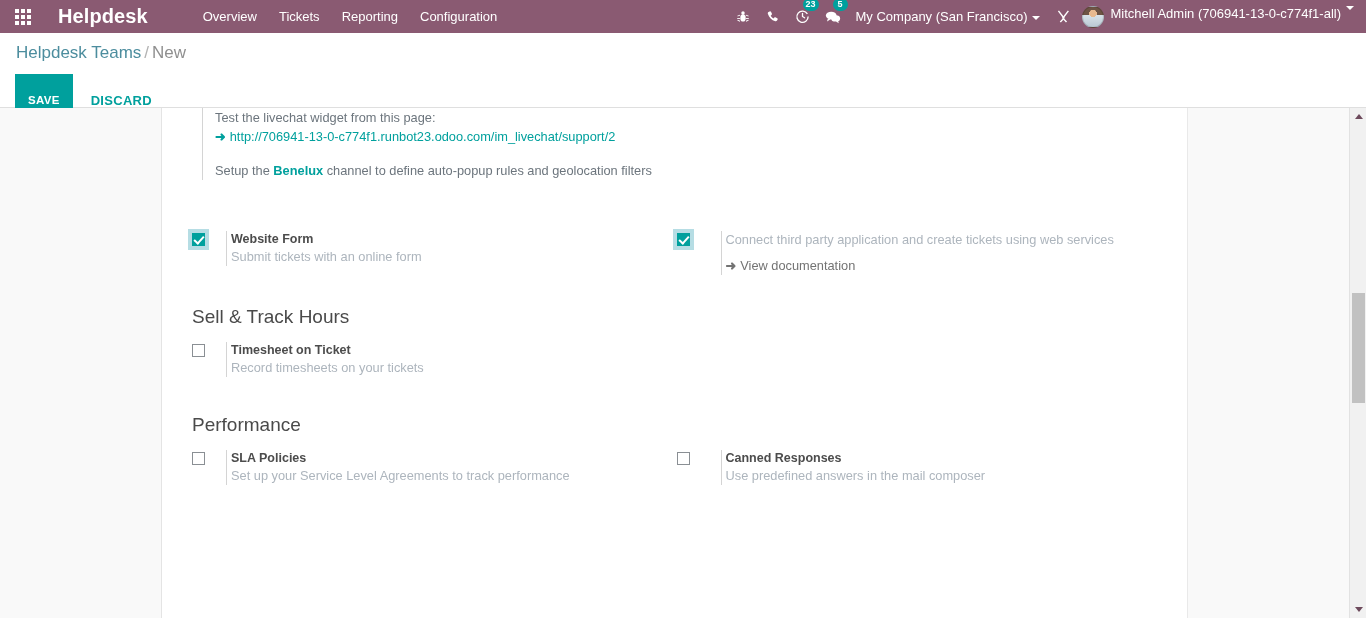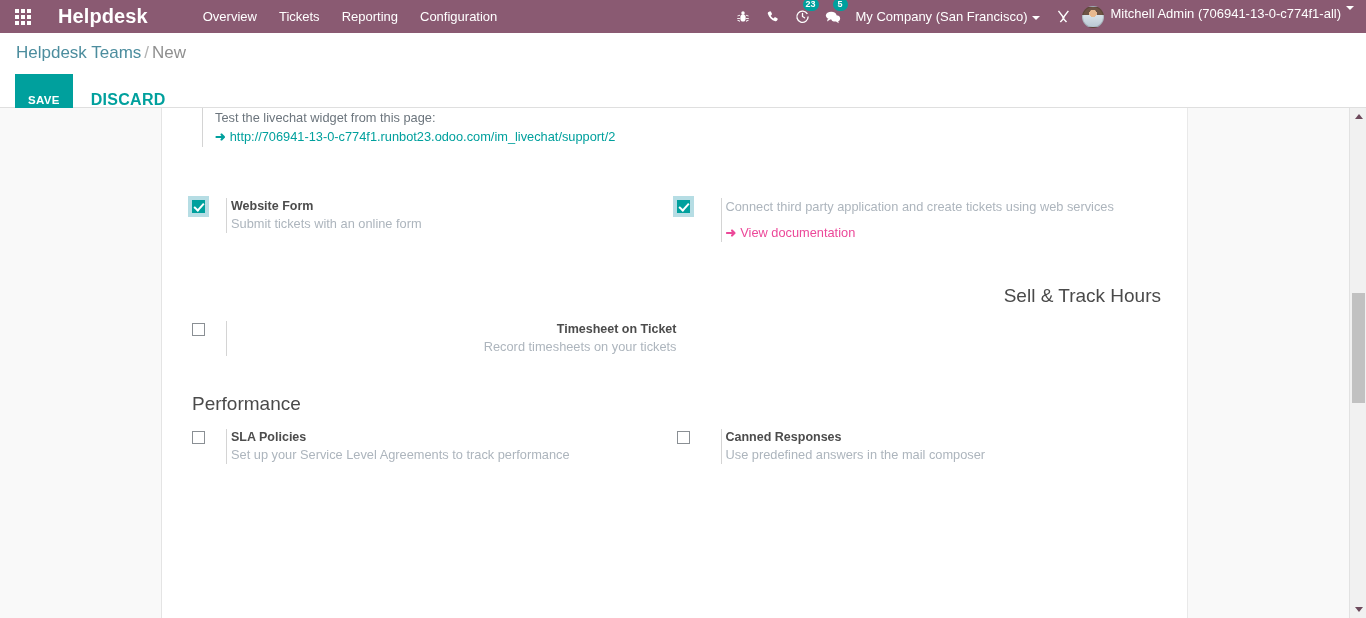--- a/index.html
+++ b/index.html
@@ -152,21 +152,21 @@
     font-weight: 700;
     letter-spacing: .3px;
     padding: 20px 13px;
     cursor: pointer;
     font-family: inherit;
   }
   .btn-discard {
     background: transparent;
     border: none;
     color: #00A09D;
-    font-size: 16px;
+    font-size: 13px;
     font-weight: 700;
     letter-spacing: .3px;
     padding: 6px 10px;
     margin-left: 8px;
     cursor: pointer;
     font-family: inherit;
   }
 
   
   .content-area {
@@ -251,21 +251,21 @@
     line-height: 17px;
   }
   .s-desc {
     font-size: 12.8px;
     color: #adb5bd;
     line-height: 18px;
     max-width: 460px;
   }
   .s-link {
     font-size: 12.8px;
-    color: #ec4899;
+    color: #737373;
     line-height: 18px;
     display: inline-block;
     margin-top: 8px;
     cursor: pointer;
   }
   .arrow { font-weight: 700; margin-right: 4px; }
 
   .section-title {
     font-size: 19px;
     font-weight: 400;
@@ -438,20 +438,25 @@
 
   <div class="sheet">
     <div class="settings-inner">
 
       <div class="row2">
         <div class="col">
           <div style="padding-left:10px;">
             <div class="plain-block">
               <div class="plain-text">Test the livechat widget from this page:</div>
               <span class="plain-link"><span class="arrow">➜</span><span>http://706941-13-0-c774f1.runbot23.odoo.com/im_livechat/support/2</span></span>
+              <div class="plain-text" style="margin-top:14px;">
+                <span>Setup the</span>
+                <span class="strong-teal">Benelux</span>
+                <span>channel to define auto-popup rules and geolocation filters</span>
+              </div>
             </div>
           </div>
         </div>
       </div>
 
       <div class="row2" style="margin-top:51px;">
         <div class="col">
           <div class="setting">
             <div class="cb-wrap">
               <span class="cb checked"></span>
@@ -468,21 +473,21 @@
               <span class="cb checked"></span>
             </div>
             <div class="setting-body">
               <div class="s-desc" style="max-width:520px;">Connect third party application and create tickets using web services</div>
               <span class="s-link"><span class="arrow">➜</span><span>View documentation</span></span>
             </div>
           </div>
         </div>
       </div>
 
-      <div style="margin-top:42px;text-align:right;">
+      <div style="margin-top:30px;">
         <div class="section-title">Sell &amp; Track Hours</div>
         <div class="row2">
           <div class="col">
             <div class="setting">
               <div class="cb-wrap">
                 <span class="cb"></span>
               </div>
               <div class="setting-body">
                 <div class="s-title">Timesheet on Ticket</div>
                 <div class="s-desc">Record timesheets on your tickets</div>

